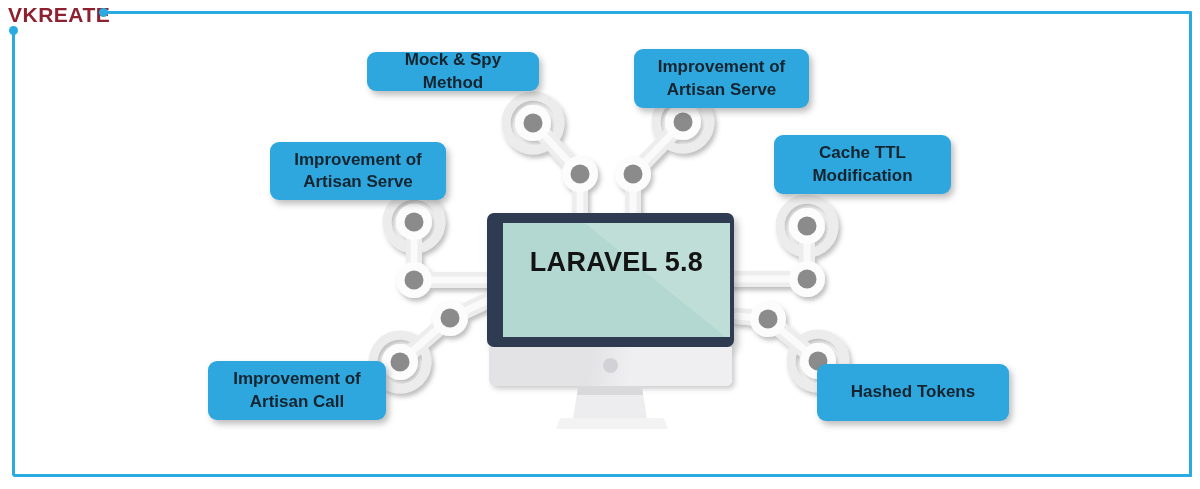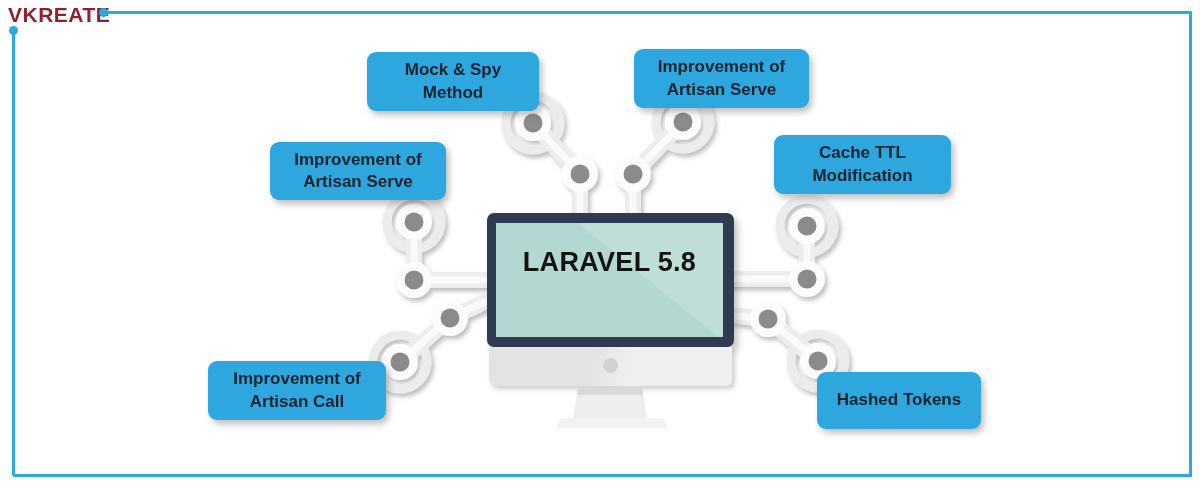--- a/index.html
+++ b/index.html
@@ -52,21 +52,21 @@
   }
 
   
   .monitor { position: absolute; left: 0; top: 0; z-index: 5; }
   .monitor-bezel {
     position: absolute; left: 487px; top: 213px; width: 247px; height: 134px;
     background: #2f3b50; border-radius: 7px;
     box-shadow: 4px 5px 7px rgba(60, 60, 60, 0.3);
   }
   .monitor-screen {
-    position: absolute; left: 9px; top: 10px; width: 227px; height: 114px;
+    position: absolute; left: 16px; top: 10px; width: 227px; height: 114px;
     background: #b2d8d1; overflow: hidden;
   }
   .screen-glare {
     position: absolute; left: 0; top: 0; width: 100%; height: 100%;
     background: rgba(255, 255, 255, 0.17);
     clip-path: polygon(36% 0, 100% 0, 100% 100%, 98% 100%);
   }
   .screen-title {
     position: absolute; left: 0; top: 22px; width: 100%;
     text-align: center; color: #131313;
@@ -185,21 +185,21 @@
         </div>
       </div>
     </div>
     <div class="monitor-chin">
       <div class="camera-dot"></div>
     </div>
     <div class="monitor-neck"></div>
     <div class="monitor-base"></div>
   </div>
 
-  <div class="feature-box" style="left:367px; top:52px; width:172px; height:59px;">
+  <div class="feature-box" style="left:367px; top:52px; width:172px; height:39px;">
     <span class="feature-label">Mock &amp; Spy Method</span>
   </div>
 
   <div class="feature-box" style="left:634px; top:49px; width:175px; height:59px;">
     <span class="feature-label">Improvement of
 Artisan Serve</span>
   </div>
 
   <div class="feature-box" style="left:270px; top:142px; width:176px; height:58px;">
     <span class="feature-label">Improvement of
@@ -209,17 +209,17 @@
   <div class="feature-box" style="left:763px; top:135px; width:177px; height:59px;margin-left:11px;">
     <span class="feature-label">Cache TTL
 Modification</span>
   </div>
 
   <div class="feature-box" style="left:208px; top:361px; width:178px; height:59px;">
     <span class="feature-label">Improvement of
 Artisan Call</span>
   </div>
 
-  <div class="feature-box" style="left:817px; top:364px; width:164px; height:57px;margin-top:8px;">
+  <div class="feature-box" style="left:817px; top:364px; width:192px; height:57px;">
     <span class="feature-label">Hashed Tokens</span>
   </div>
 
 </div>
 
 </body></html>

